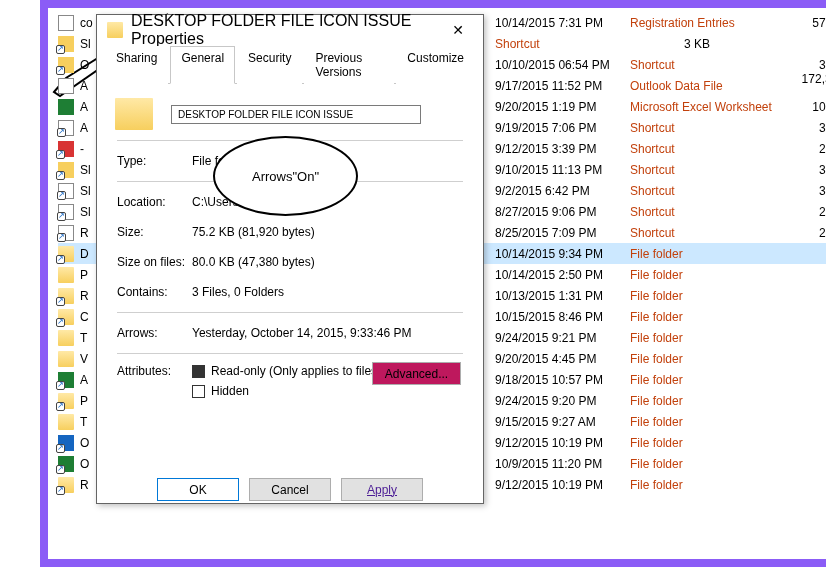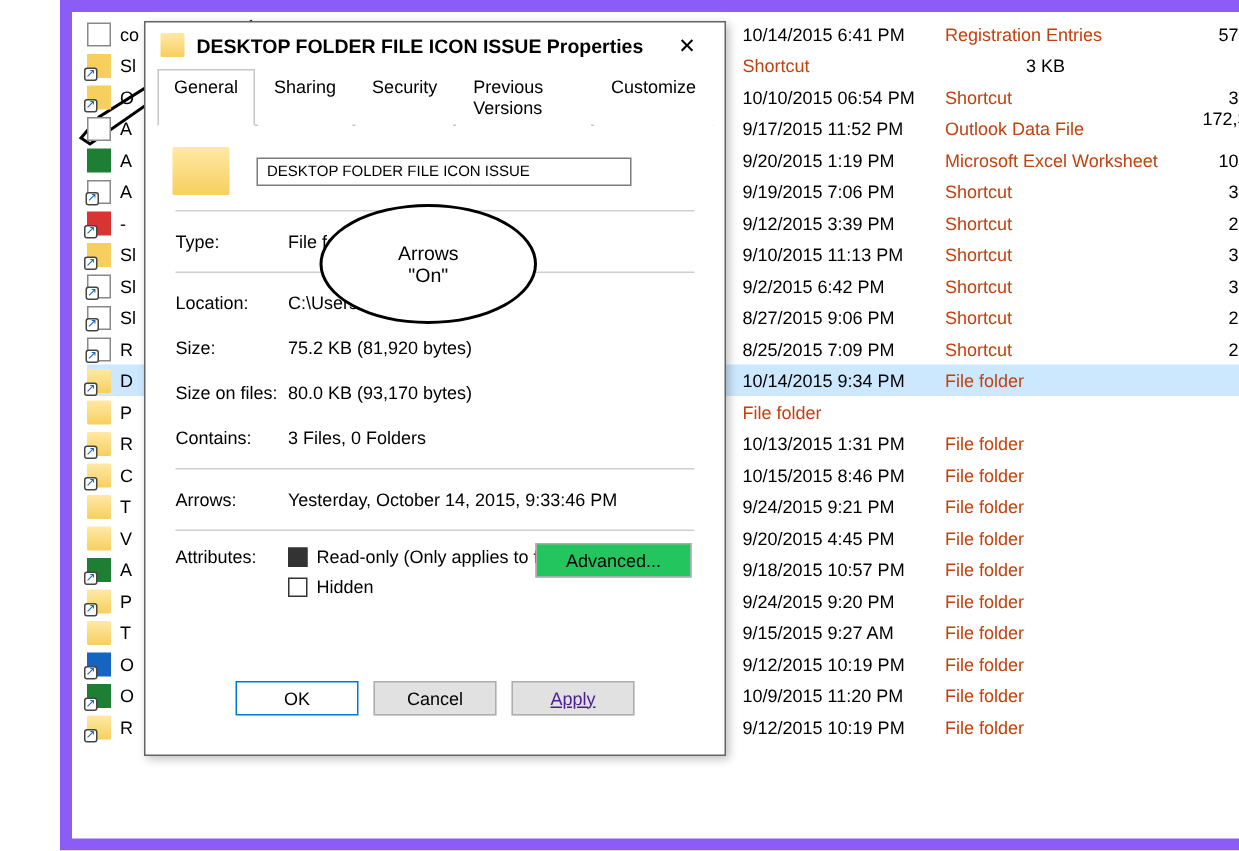--- a/index.html
+++ b/index.html
@@ -24,60 +24,60 @@
   .ico-blue { background: #1565c0; }
   .ico-xls { background: #1e7e34; }
   .ico-yellow { background: #f7cf5e; }
   .arrow-overlay { position:absolute; left:-2px; bottom:-2px; width:9px; height:9px; background:#fff; border:1px solid #444; border-radius:2px; }
   .arrow-overlay::after { content:"↗"; position:absolute; font-size:8px; left:0; top:-2px; color:#1565c0; }
 
   
   .dialog { position: absolute; left: 48px; top: 6px; width: 388px; height: 490px; background: #fff; border: 1px solid #646464; box-shadow: 2px 2px 6px rgba(0,0,0,.25); }
   .titlebar { display:flex; align-items:center; height:30px; padding:0 10px; }
   .titlebar .ticon { width:16px; height:16px; margin-right:8px; }
-  .titlebar .ttext { flex:1; font-size:13px;font-weight:bold; }
+  .titlebar .ttext { flex:1; font-size:16px; }
   .titlebar .close { width:30px; text-align:center; font-size:14px; cursor:default; }
 
   .tabs { display:flex; border-bottom:1px solid #c7c7c7; margin:0 8px; gap:2px; }
   .tab { padding:4px 10px 5px; border:1px solid transparent; border-bottom:none; position:relative; top:1px; background:#fff; cursor:default;}
   .tab.active { border-color:#c7c7c7; border-bottom:1px solid #fff; }
 
   .body { padding: 14px 20px 8px; }
   .row { display:flex; align-items:center; margin-bottom:10px; min-height:20px;}
   .row .lab { width:75px; }
   .row .val { flex:1; }
   .bigicon { width:38px; height:32px; margin-right:18px; margin-left: -2px;}
   .nameinput { border:1px solid #7a7a7a; padding:3px 6px; width:250px; font-size:10px; }
   .sep { height:1px; background:#cfcfcf; margin:4px 0 10px; }
 
   .chkline { display:flex; align-items:center; gap:6px; margin-bottom:6px;}
   .chkbox { width:13px; height:13px; border:1px solid #333; display:inline-flex; align-items:center; justify-content:center; font-size:10px; background:#fff;}
   .chkbox.tri { background:#333; color:#333; }
   .chkbox.tri::after { content:""; width:7px; height:7px; background:#333; }
 
-  .advbtn { position:absolute; right:22px; bottom:118px; width:104px; height:23px; border:1px solid #adadad; background:#22c55e; display:flex; align-items:center; justify-content:center; cursor:default;}
-  .btnrow { position:absolute; bottom:26px; left:0; right:0; display:flex; justify-content:center; gap:10px; }
+  .advbtn { position:absolute; right:22px; bottom:118px; width:89px; height:23px; border:1px solid #adadad; background:#be185d; display:flex; align-items:center; justify-content:center; cursor:default;}
+  .btnrow { position:absolute; bottom:2px; left:0; right:0; display:flex; justify-content:center; gap:10px; }
   .btn { width:82px; height:23px; border:1px solid #adadad; background:#e1e1e1; display:flex; align-items:center; justify-content:center; cursor:default;}
   .btn.default { border:1.5px solid #0078d7; background:#fff; }
   .btn.disabled { color:#4c1d95;text-decoration:underline; }
 
   
-  .callout { position:absolute; left:165px; top:128px; width:145px; height:80px; background:#fff; border:2px solid #000; border-radius:50%; display:flex; flex-direction:column; align-items:center; justify-content:center; z-index:50;}
+  .callout { position:absolute; left:165px; top:128px; width:145px; height:80px; background:#fff; border:2px solid #000; border-radius:50%; display:flex; align-items:center; justify-content:center; z-index:50;}
 </style>
 </head>
 <body>
 
 <div class="frame">
 
   
   <div class="filelist" id="filelist">
       <div class="filerow">
         <div class="ficon ico-doc"></div>
         <div class="fname">co</div>
-        <div class="fdate">10/14/2015 6:41 PM</div>
+        <div class="fdate">10/14/2015 7:31 PM</div>
         <div class="ftype">Registration Entries</div>
         <div class="fsize">57 KB</div>
       </div>
       <div class="filerow">
         <div class="ficon ico-yellow">
           <div class="arrow-overlay"></div>
         </div>
         <div class="fname">Sl</div>
         <div class="ftype">Shortcut</div>
         <div class="fsize">3 KB</div>
@@ -164,20 +164,21 @@
           <div class="arrow-overlay"></div>
         </div>
         <div class="fname">D</div>
         <div class="fdate">10/14/2015 9:34 PM</div>
         <div class="ftype">File folder</div>
         <div class="fsize"></div>
       </div>
       <div class="filerow">
         <div class="ficon ico-folder"></div>
         <div class="fname">P</div>
+        <div class="fdate">10/14/2015 2:50 PM</div>
         <div class="ftype">File folder</div>
         <div class="fsize"></div>
       </div>
       <div class="filerow">
         <div class="ficon ico-folder">
           <div class="arrow-overlay"></div>
         </div>
         <div class="fname">R</div>
         <div class="fdate">10/13/2015 1:31 PM</div>
         <div class="ftype">File folder</div>
@@ -262,22 +263,22 @@
 
   
   <div class="dialog">
     <div class="titlebar">
       <div class="ticon ico-folder"></div>
       <div class="ttext">DESKTOP FOLDER FILE ICON ISSUE Properties</div>
       <div class="close">✕</div>
     </div>
 
     <div class="tabs">
+      <div class="tab">Sharing</div>
       <div class="tab active">General</div>
-      <div class="tab">Sharing</div>
       <div class="tab">Security</div>
       <div class="tab">Previous Versions</div>
       <div class="tab">Customize</div>
     </div>
 
     <div class="body">
       <div class="row">
         <div class="bigicon ico-folder"></div>
         <input class="nameinput" value="DESKTOP FOLDER FILE ICON ISSUE" style="">
       </div>
@@ -290,21 +291,21 @@
       <div class="row">
           <div class="lab">Location:</div>
           <div class="val">C:\Users\...\Desktop</div>
         </div>
       <div class="row">
           <div class="lab">Size:</div>
           <div class="val">75.2 KB (81,920 bytes)</div>
         </div>
       <div class="row">
           <div class="lab" style="width:75px">Size on files:</div>
-          <div class="val">80.0 KB (93,170 bytes)</div>
+          <div class="val">80.0 KB (47,380 bytes)</div>
         </div>
       <div class="row">
           <div class="lab">Contains:</div>
           <div class="val">3 Files, 0 Folders</div>
         </div>
       <div class="sep"></div>
       <div class="row">
           <div class="lab">Arrows:</div>
           <div class="val">Yesterday, October 14, 2015, 9:33:46 PM</div>
         </div>

